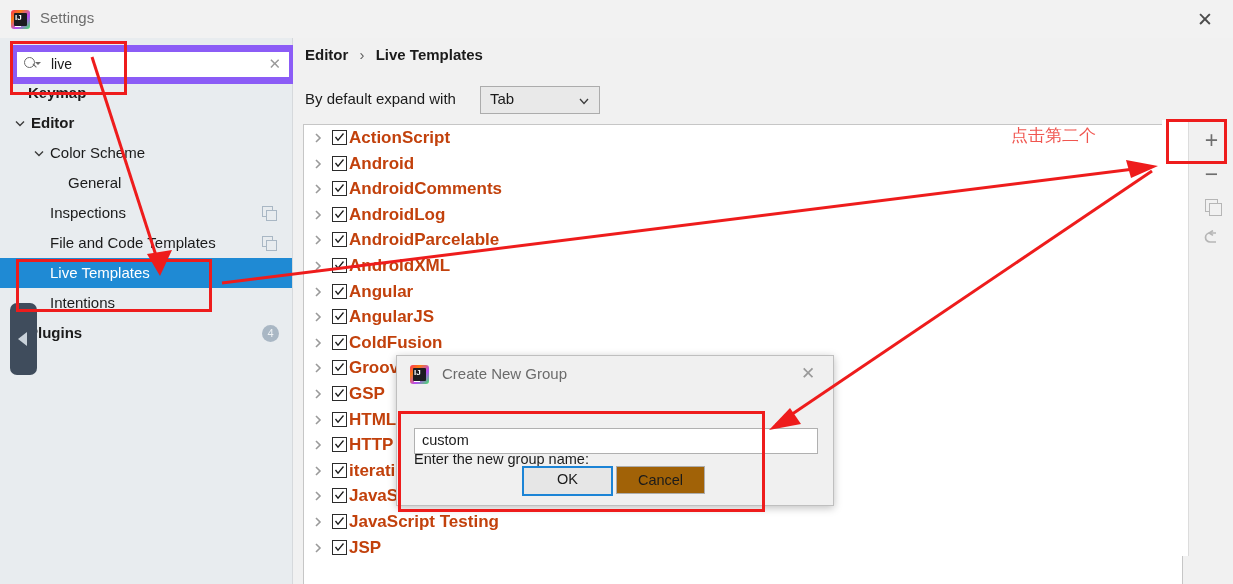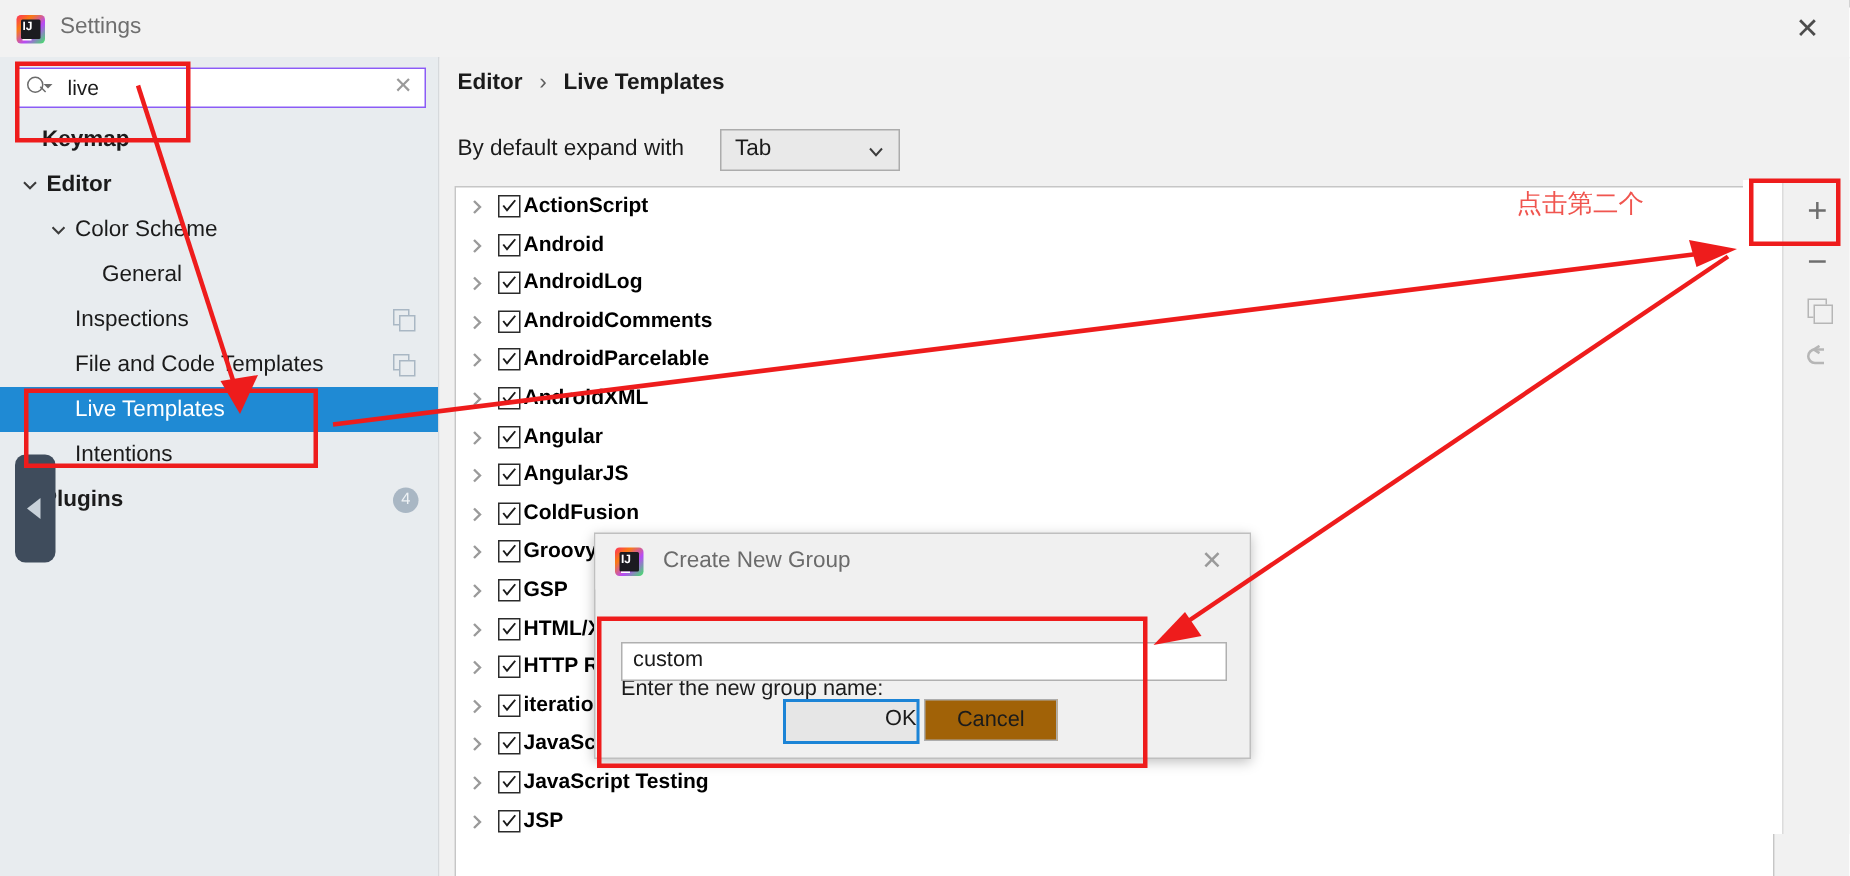--- a/index.html
+++ b/index.html
@@ -39,21 +39,21 @@
     font-size:19px;line-height:20px;text-align:center;cursor:default;
   }
 
   
   .sidebar{
     position:absolute;left:0;top:38px;width:292px;height:546px;
     background:#e8ecef;border-right:1px solid #d6d9dc;
   }
   .search-wrap{
     position:absolute;left:10px;top:7px;width:272px;height:25px;
-    background:#ffffff;border:1px solid #8b5cf6;text-align:center;
+    background:#ffffff;border:7px solid #8b5cf6;text-align:center;
   }
   .search-icon{
     position:absolute;left:7px;top:5px;width:14px;height:14px;
   }
   .search-icon .circ{
     position:absolute;left:0;top:0;width:9px;height:9px;border:1.4px solid #6b6b6b;border-radius:50%;
   }
   .search-icon .hand{
     position:absolute;left:8px;top:8px;width:5px;height:1.4px;background:#6b6b6b;transform:rotate(45deg);
   }
@@ -124,21 +124,21 @@
   .lrow{position:relative;height:25.6px;}
   .lrow .chev{
     position:absolute;left:8px;top:7px;width:12px;height:12px;color:#9a9a9a;
   }
   .lrow .chev svg{display:block;}
   .lrow .cb{
     position:absolute;left:28px;top:5px;width:13px;height:13px;border:1px solid #2b2b2b;background:#fff;
   }
   .lrow .cb svg{position:absolute;left:1px;top:1px;}
   .lrow .nm{
-    position:absolute;left:45px;top:3px;font-size:14px;font-weight:bold;color:#000000;white-space:nowrap;
+    position:absolute;left:45px;top:3px;font-size:17px;font-weight:bold;color:#c2410c;white-space:nowrap;
   }
   .list-sb{
     position:absolute;right:3px;top:2px;width:11px;height:465px;
   }
   .list-sb .thumb{
     position:absolute;left:0;top:0;width:11px;height:196px;background:#d8d8d8;border:1px solid #cfcfcf;
   }
 
   
   .rtoolbar{
@@ -180,21 +180,21 @@
   .dlg-close{position:absolute;right:16px;top:9px;width:18px;height:18px;font-size:17px;line-height:18px;text-align:center;color:#9a9a9a;}
   .dlg-prompt{position:absolute;left:17px;top:47px;font-size:14.5px;color:#1b1b1b;margin-top:48px;}
   .dlg-input{
     position:absolute;left:17px;top:72px;width:402px;height:24px;background:#ffffff;border:1px solid #b0b0b0;
   }
   .dlg-input .v{position:absolute;left:7px;top:3px;font-size:14.5px;color:#1b1b1b;}
   .dlg-btn{
     position:absolute;top:110px;height:26px;background:#a16207;border:1px solid #adadad;
     font-size:14.5px;color:#1b1b1b;text-align:center;line-height:26px;
   }
-  .dlg-ok{left:125px;width:87px;border:2px solid #1c84d6;background:#e6e6e6;line-height:22px;text-align:right;}
+  .dlg-ok{left:125px;width:87px;border:2px solid #1c84d6;background:#e6e6e6;line-height:22px;}
   .dlg-cancel{left:219px;width:87px;}
 
   
   .anno{position:absolute;pointer-events:none;}
   .rbox{position:absolute;border:3px solid #ee1c1c;box-sizing:border-box;}
   .anno-text{
     position:absolute;color:#f0554f;font-size:17px;
     font-family:"DejaVu Sans","Liberation Sans",sans-serif;white-space:nowrap;margin-top:28px;
   }
   svg.overlay{position:absolute;left:0;top:0;width:1233px;height:584px;pointer-events:none;}
@@ -342,34 +342,34 @@
             <span class="chev">
               <svg width="12" height="12" viewBox="0 0 12 12">
                 <path d="M4 2 L8 6 L4 10" stroke="#9a9a9a" stroke-width="1.6" fill="none"></path>
               </svg>
             </span>
             <span class="cb">
               <svg width="11" height="11" viewBox="0 0 11 11">
                 <path d="M1.5 5 L4 8.2 L9.5 1.5" stroke="#1b1b1b" stroke-width="1.3" fill="none"></path>
               </svg>
             </span>
+            <span class="nm">AndroidComments</span>
+          </div>
+          <div class="lrow">
+            <span class="chev">
+              <svg width="12" height="12" viewBox="0 0 12 12">
+                <path d="M4 2 L8 6 L4 10" stroke="#9a9a9a" stroke-width="1.6" fill="none"></path>
+              </svg>
+            </span>
+            <span class="cb">
+              <svg width="11" height="11" viewBox="0 0 11 11">
+                <path d="M1.5 5 L4 8.2 L9.5 1.5" stroke="#1b1b1b" stroke-width="1.3" fill="none"></path>
+              </svg>
+            </span>
             <span class="nm">AndroidLog</span>
-          </div>
-          <div class="lrow">
-            <span class="chev">
-              <svg width="12" height="12" viewBox="0 0 12 12">
-                <path d="M4 2 L8 6 L4 10" stroke="#9a9a9a" stroke-width="1.6" fill="none"></path>
-              </svg>
-            </span>
-            <span class="cb">
-              <svg width="11" height="11" viewBox="0 0 11 11">
-                <path d="M1.5 5 L4 8.2 L9.5 1.5" stroke="#1b1b1b" stroke-width="1.3" fill="none"></path>
-              </svg>
-            </span>
-            <span class="nm">AndroidComments</span>
           </div>
           <div class="lrow">
             <span class="chev">
               <svg width="12" height="12" viewBox="0 0 12 12">
                 <path d="M4 2 L8 6 L4 10" stroke="#9a9a9a" stroke-width="1.6" fill="none"></path>
               </svg>
             </span>
             <span class="cb">
               <svg width="11" height="11" viewBox="0 0 11 11">
                 <path d="M1.5 5 L4 8.2 L9.5 1.5" stroke="#1b1b1b" stroke-width="1.3" fill="none"></path>

